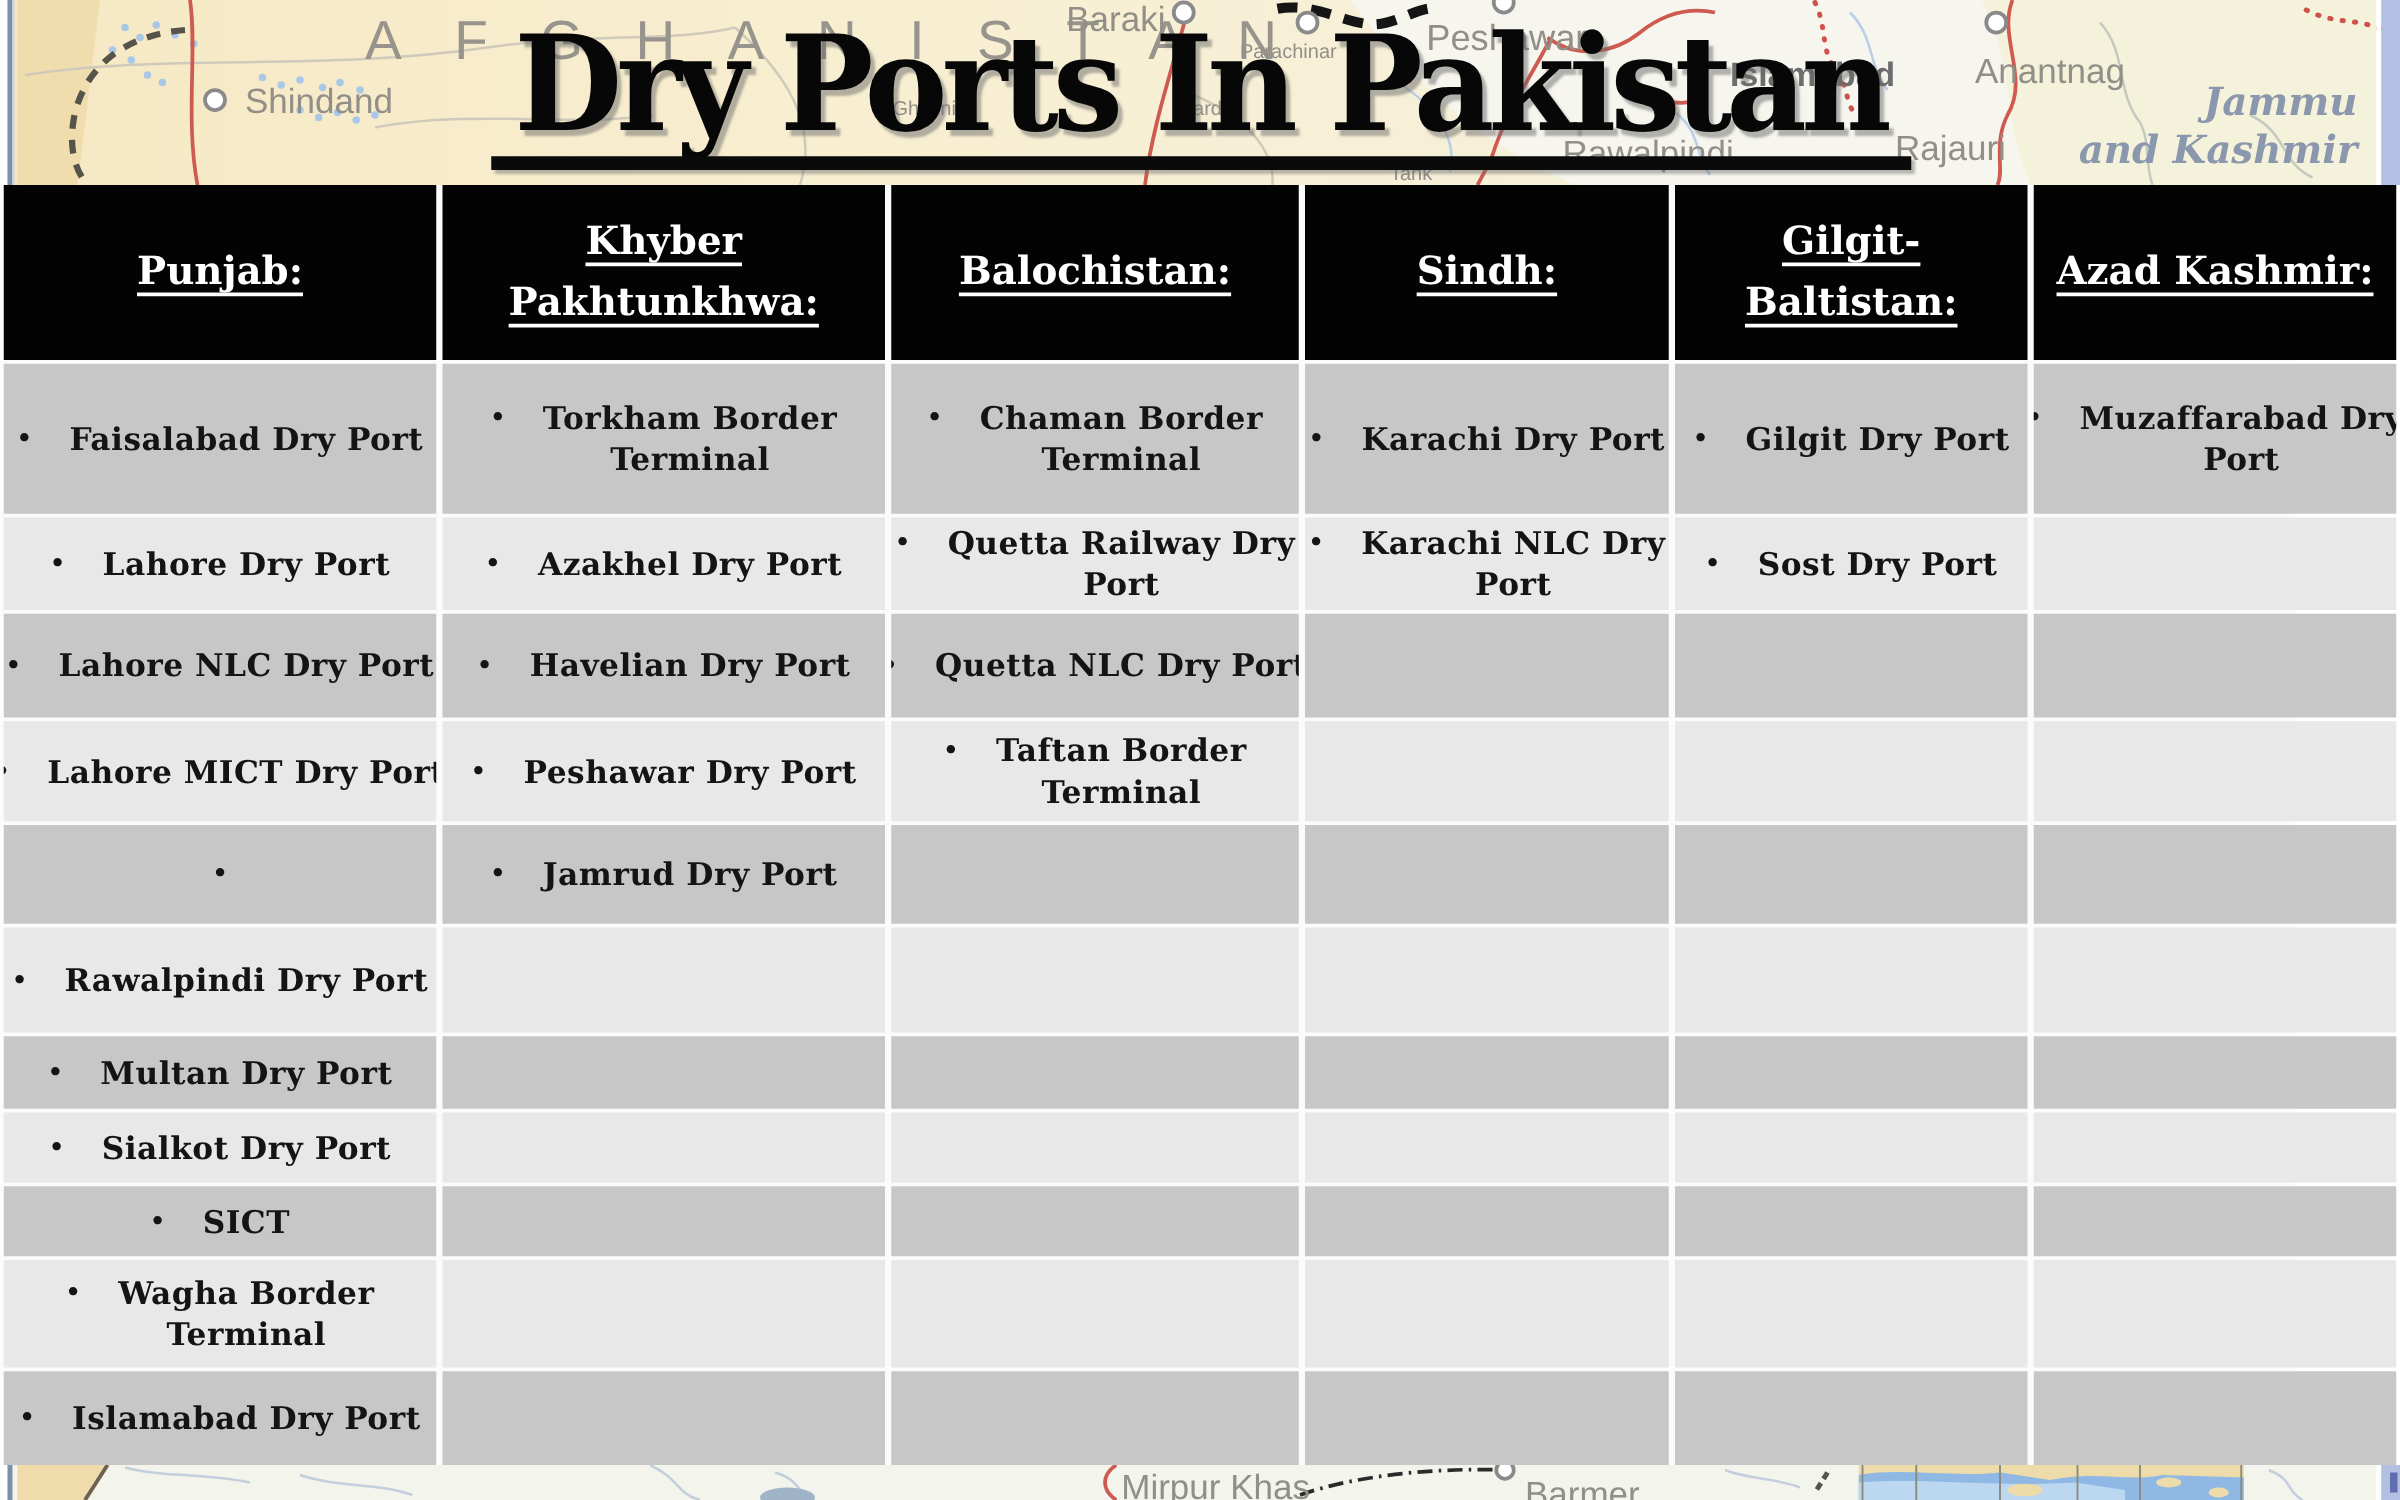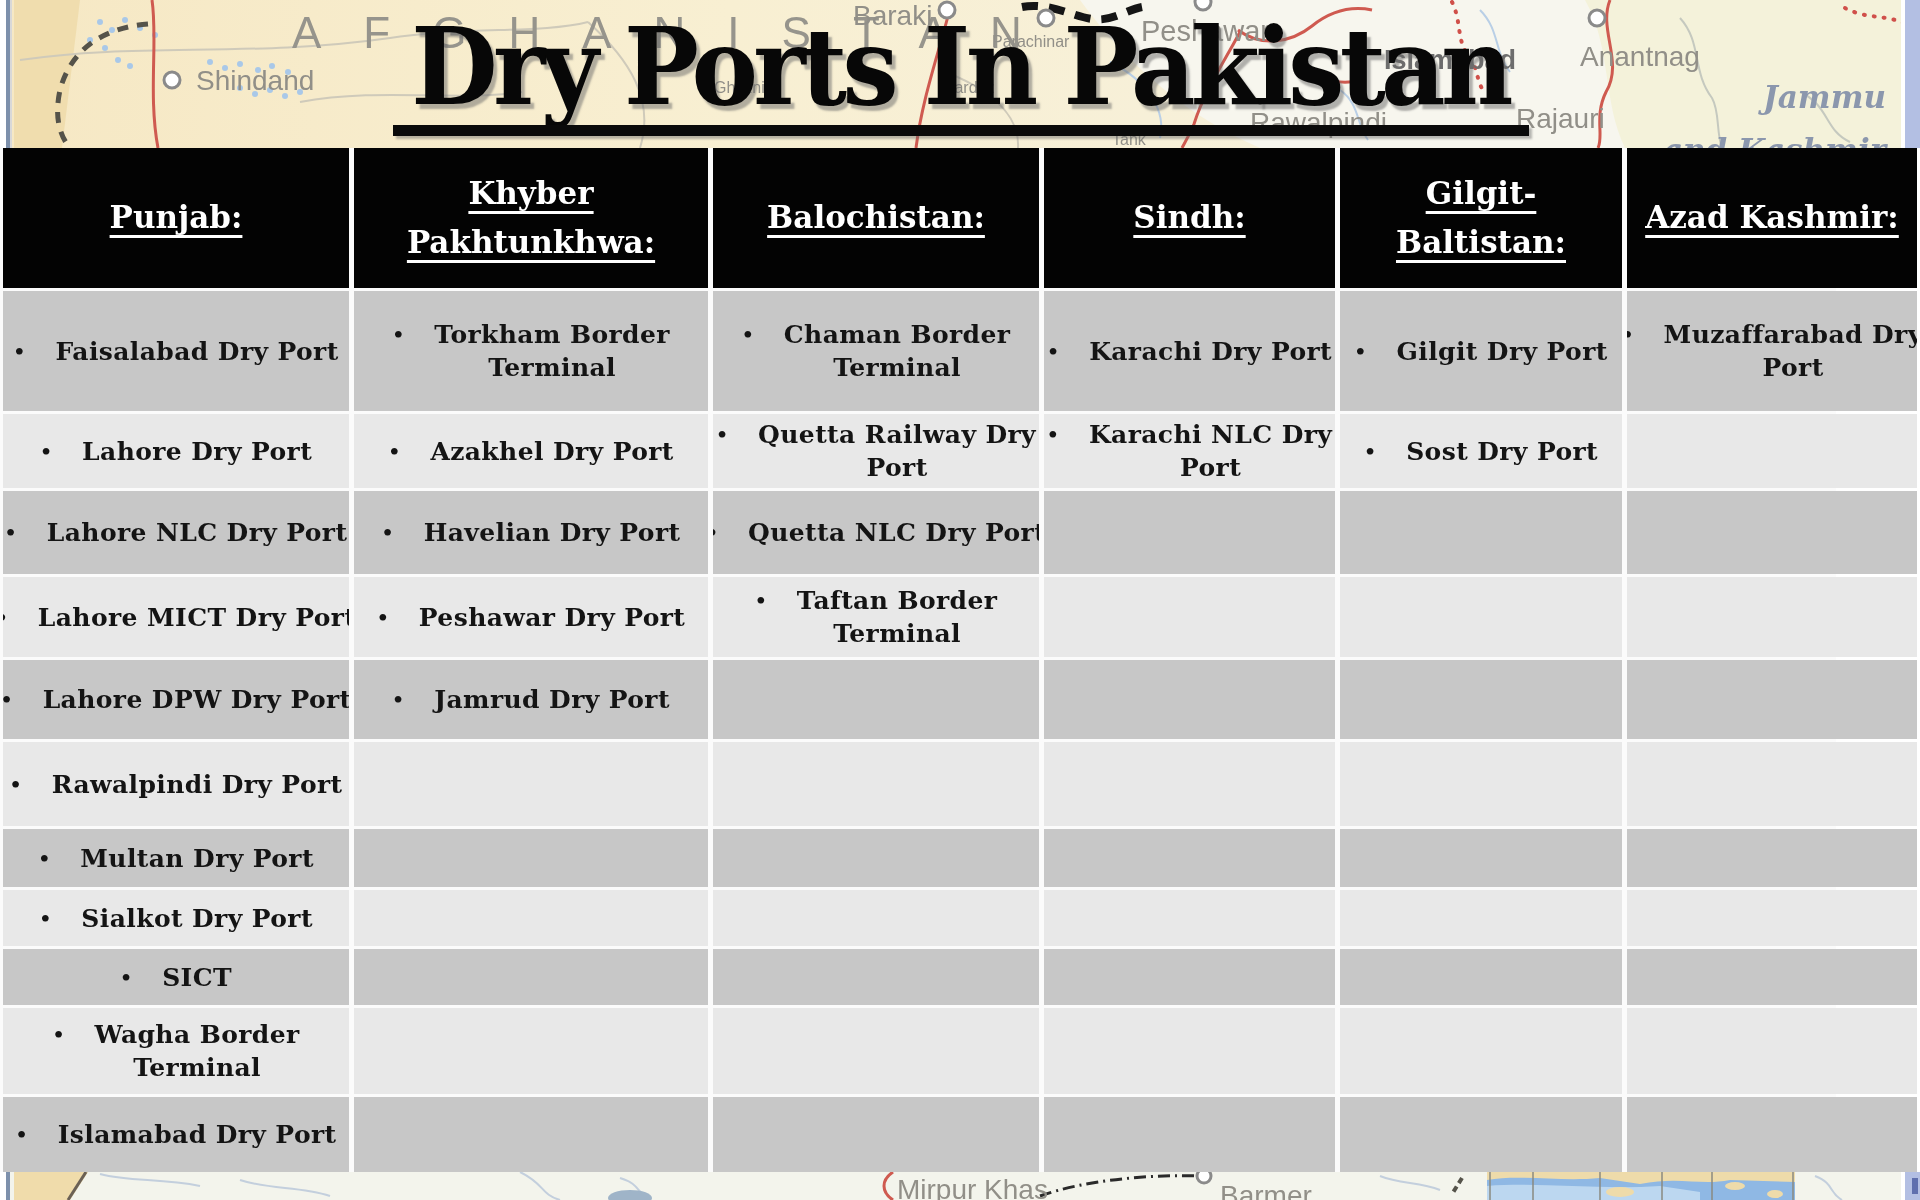--- a/index.html
+++ b/index.html
@@ -23,21 +23,21 @@
   .city-sm  { font-size:16px; }
   .city-bold{ font-size:27px; font-weight:bold; color:#6d6d6d; }
   .country  {
     font-size:44px; letter-spacing:42px; color:#96948c; font-weight:normal;text-align:right;
   }
   #region-label {
     position:absolute; right:34px; top:64px; text-align:right; z-index:2;
     font-family:"DejaVu Serif", serif; font-style:italic; font-weight:bold;
     color:#8b97ad; font-size:31px; line-height:1.22;
   }
-  #region-label span { display:block;margin-top:15px; }
+  #region-label span { display:block; }
   
   #title {
     position:absolute; top:4px; left:0; width:1920px; text-align:center; z-index:3;
     font-family:"DejaVu Serif", serif; font-weight:bold; font-size:106px;
     letter-spacing:-5px; color:#070707;
     text-shadow:4px 5px 2px rgba(105,105,105,.5);
     transform:scaleX(.94); transform-origin:50% 50%;
     white-space:nowrap;
   }
   #title-underline {
@@ -305,21 +305,20 @@
           <span class="txt">Taftan Border
 Terminal</span>
         </span>
       </div>
       <div class="td light"></div>
       <div class="td light"></div>
       <div class="td light"></div>
       <div class="td dark">
         <span class="entry">
           <span class="bullet">•</span>
-          <span class="txt">Lahore DPW Dry Port</span>
         </span>
       </div>
       <div class="td dark">
         <span class="entry">
           <span class="bullet">•</span>
           <span class="txt">Jamrud Dry Port</span>
         </span>
       </div>
       <div class="td dark"></div>
       <div class="td dark"></div>

